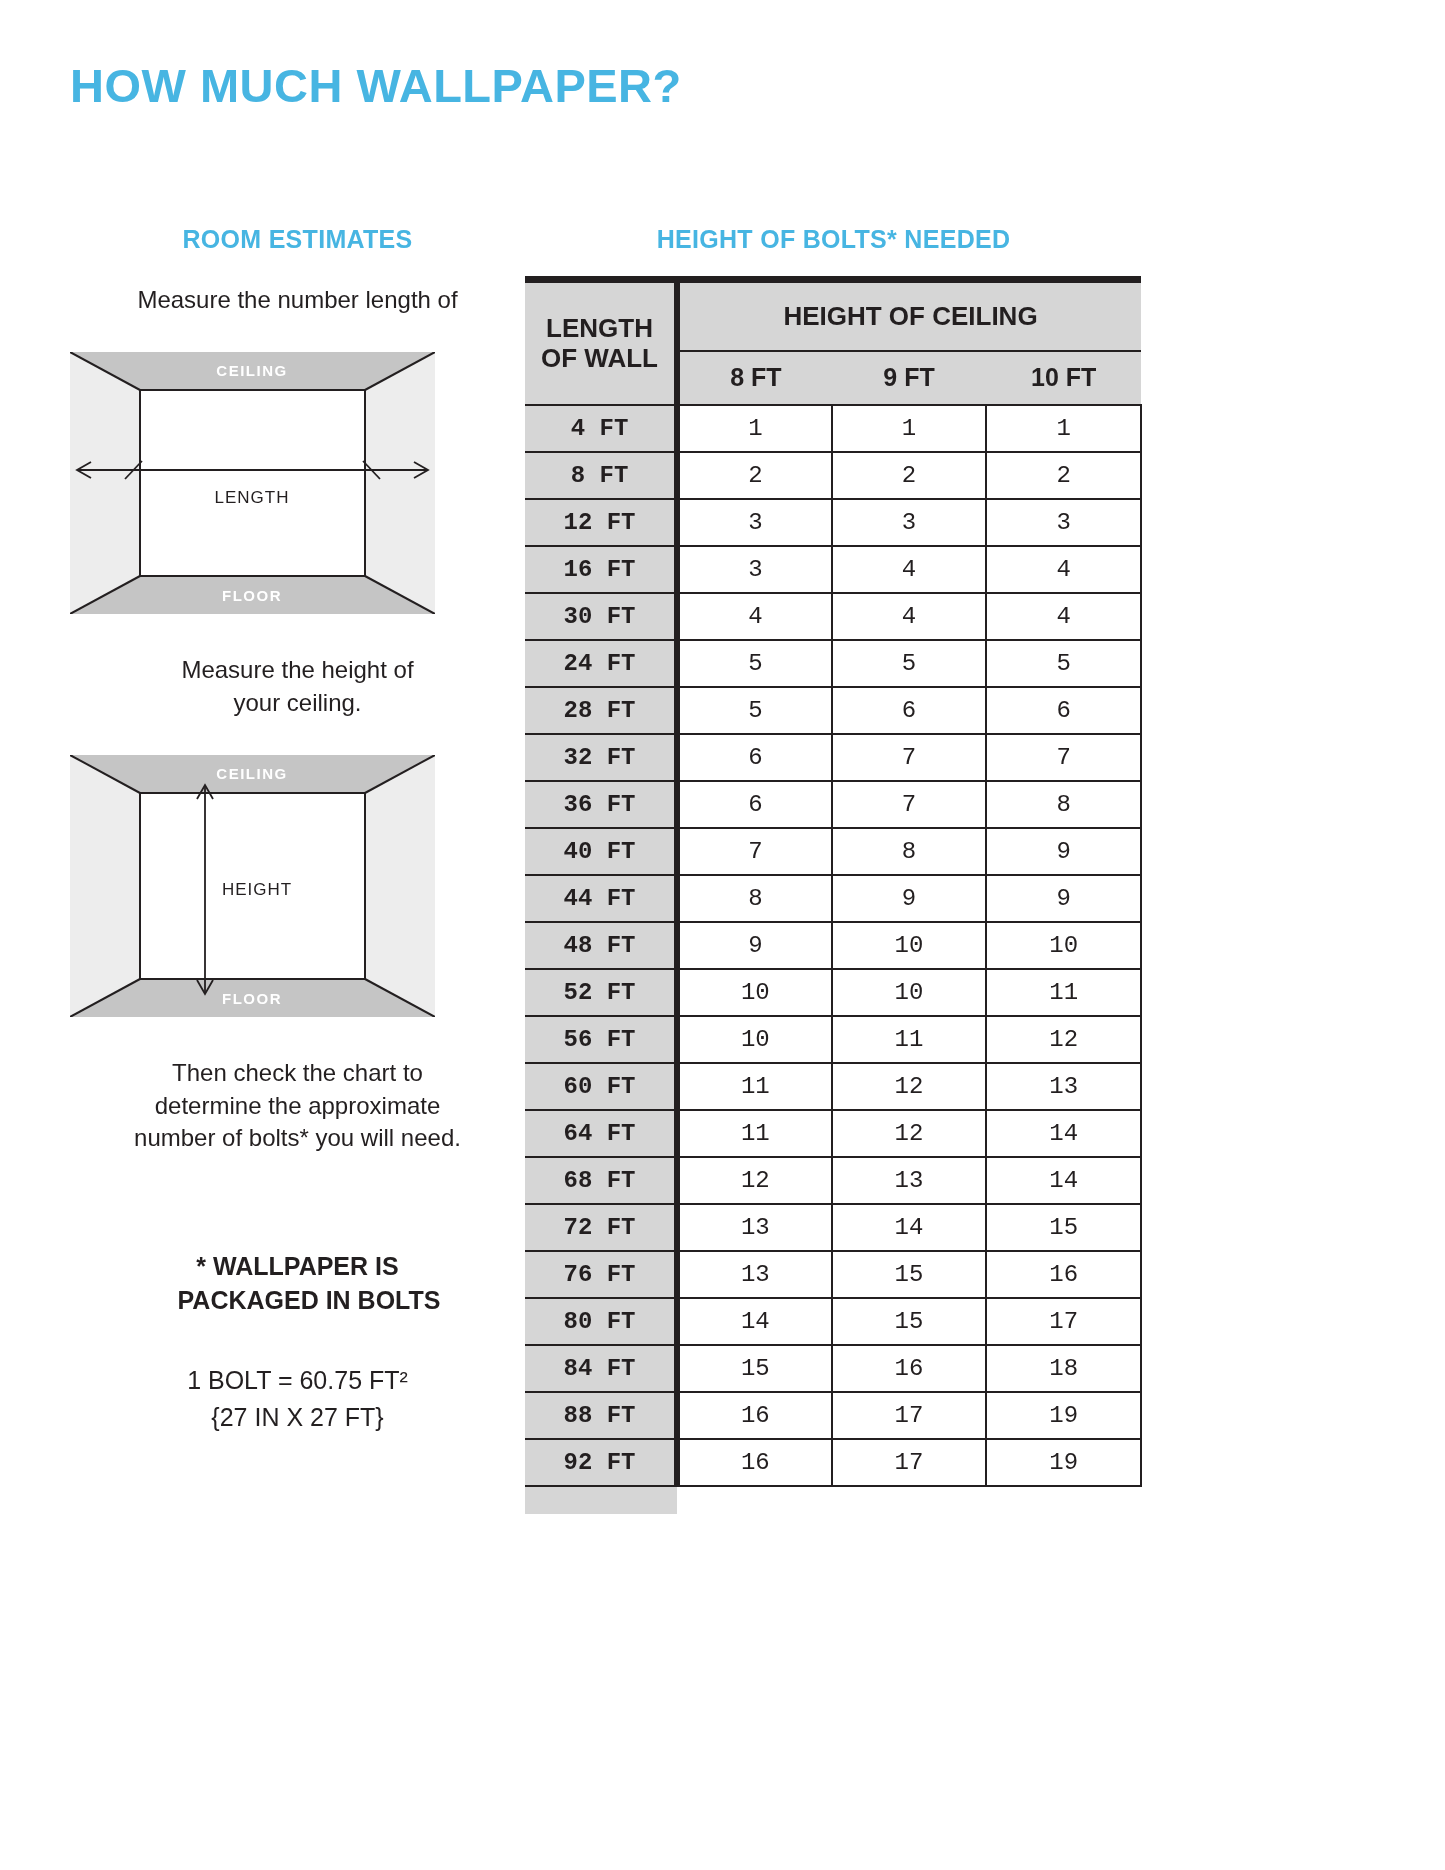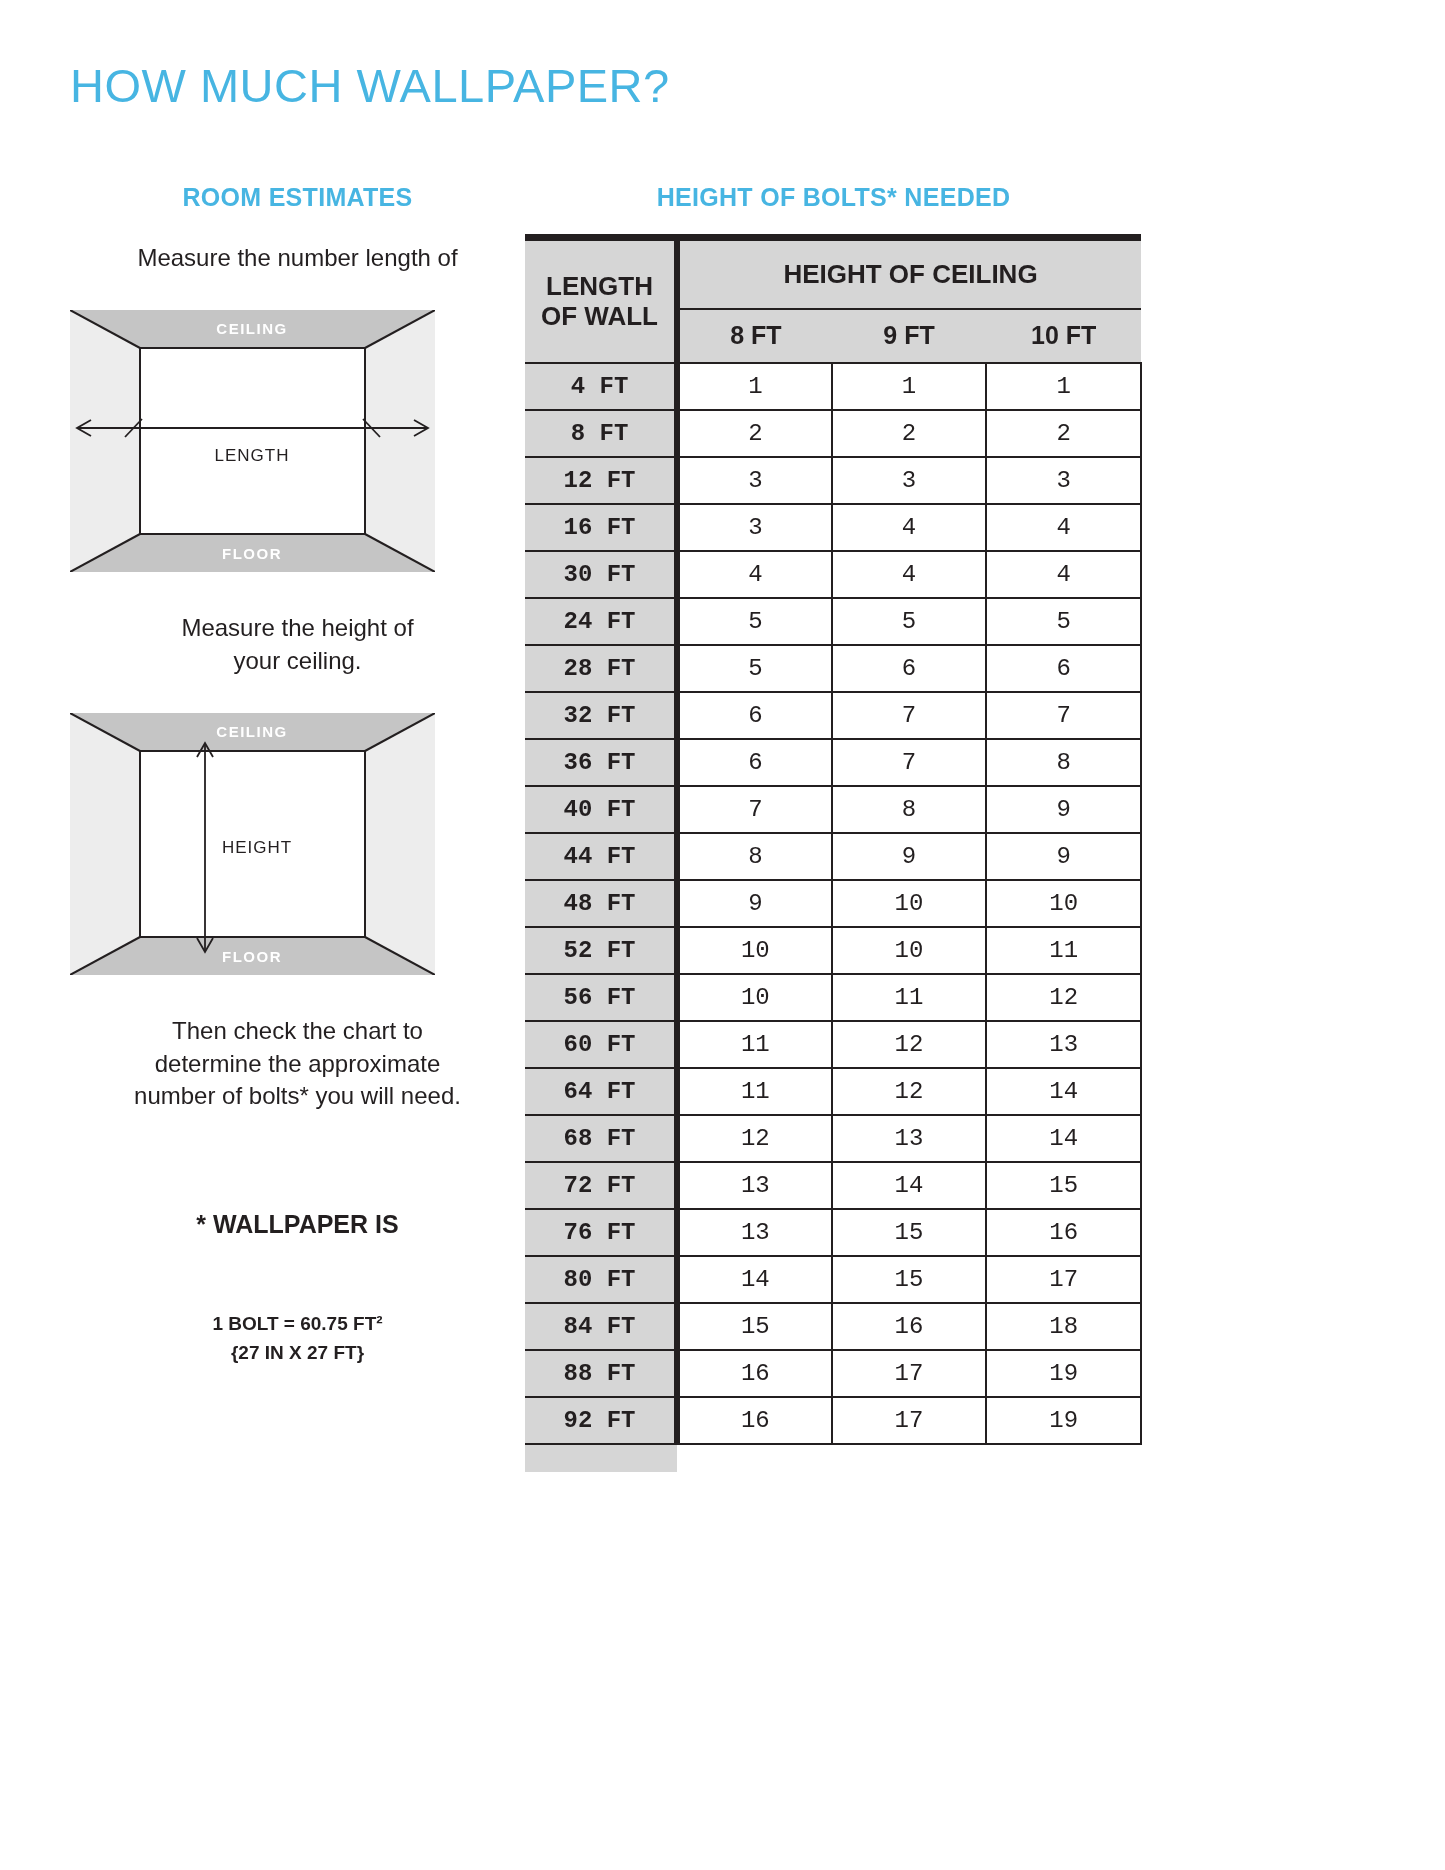--- a/index.html
+++ b/index.html
@@ -8,44 +8,44 @@
   body {
     width: 1445px; height: 1870px;
     font-family: "Liberation Sans", sans-serif;
     color: var(--ink);
     overflow: hidden;
   }
   .page { padding: 58px 70px 0 70px; }
   .page-title {
     color: var(--accent);
     font-size: 47px;
-    font-weight: normal;
+    font-weight: bold;
     letter-spacing: 0.5px;
-    margin-bottom: 70px;
+    margin-bottom: 112px;
   }
   .columns { display: flex; align-items: flex-start; }
   .left-col { width: 455px; flex: none; text-align: center; }
   .right-col { width: 617px; flex: none; }
 
   .section-heading {
     color: var(--accent);
     font-size: 25px;
     font-weight: bold;
     letter-spacing: 0.3px;
   }
   .left-col .section-heading { margin-bottom: 30px; }
   .right-col .section-heading { text-align: center; margin-bottom: 22px; }
 
   .para { font-size: 24px; line-height: 1.35; margin-bottom: 36px; }
   .diagram { margin-bottom: 40px; }
   .diagram svg { display: block; width: 365px; height: 262px; }
 
   .footnote { font-size: 25px; font-weight: bold; line-height: 1.35; margin-top: 96px; }
   .footnote .indent { padding-left: 23px; }
-  .bolt-info { font-size: 19px; font-weight: bold; line-height: 1.5; margin-top: 68px; }
+  .bolt-info { font-size: 25px; font-weight: normal; line-height: 1.5; margin-top: 44px; }
 
   table.bolts {
     border-collapse: collapse;
     width: 617px;
     border-top: 7px solid var(--ink);
     table-layout: fixed;
   }
   table.bolts th, table.bolts td { border: 2px solid var(--ink); }
   table.bolts thead th { background: var(--gray); border-left: none; border-right: none; }
   th.corner {
@@ -147,20 +147,21 @@
       </div>
 
       <div class="para">
         <div>Then check the chart to</div>
         <div>determine the approximate</div>
         <div>number of bolts* you will need.</div>
       </div>
 
       <div class="footnote">
         <div>* WALLPAPER IS</div>
+        <div class="indent">PACKAGED IN BOLTS</div>
       </div>
 
       <div class="bolt-info">
         <div>1 BOLT = 60.75 FT²</div>
         <div>{27 IN X 27 FT}</div>
       </div>
     </div>
 
     <div class="right-col">
       <h2 class="section-heading">HEIGHT OF BOLTS* NEEDED</h2>

